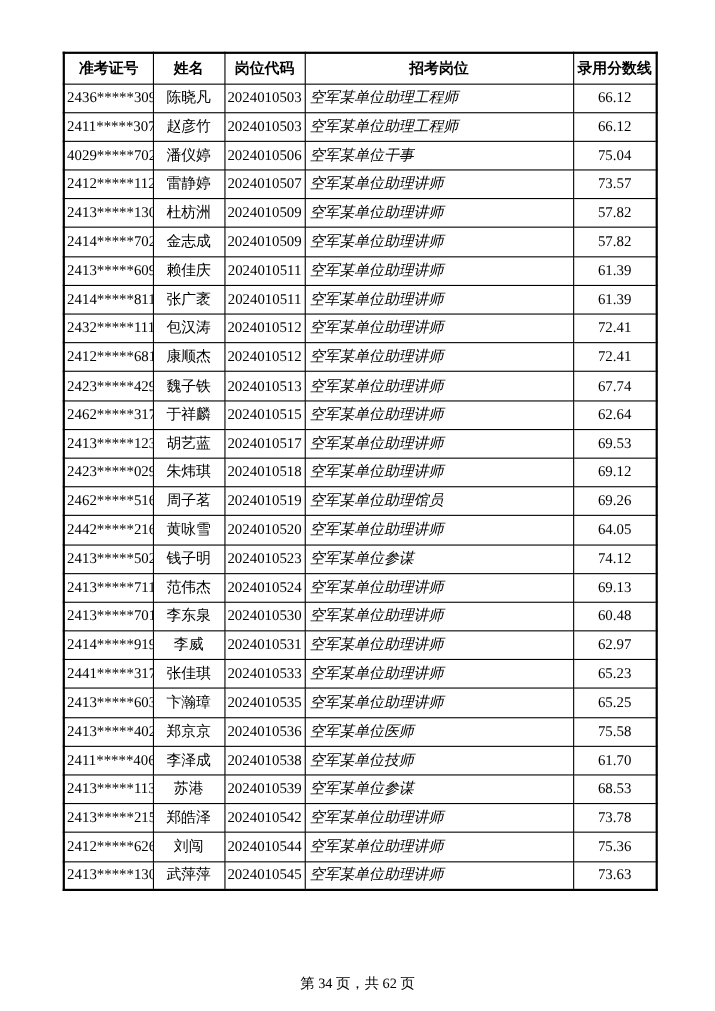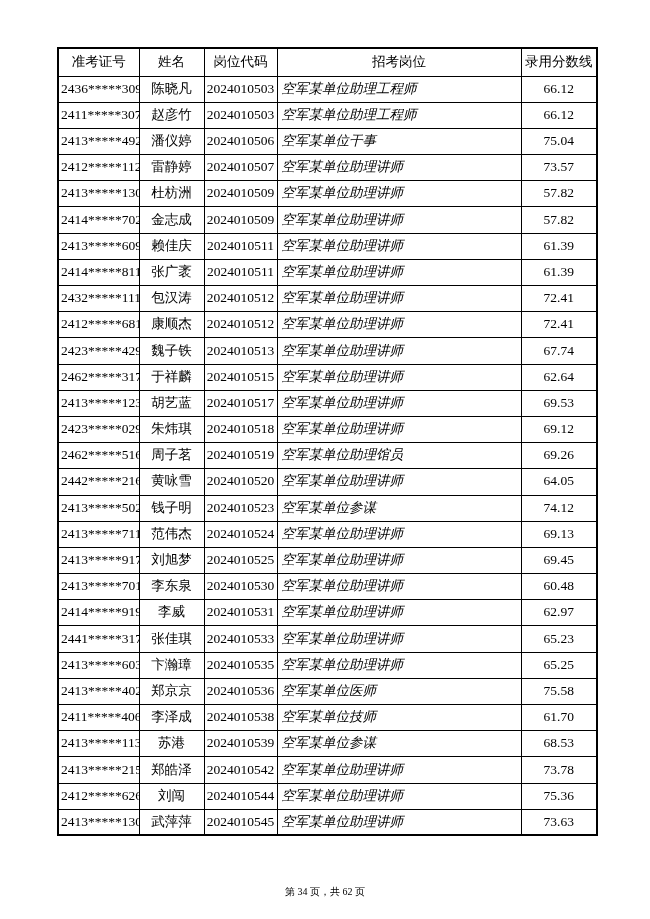--- a/index.html
+++ b/index.html
@@ -31,33 +31,33 @@
     font-size: 13.5px;
     line-height: 1.1;
     padding: 0 2px;
     overflow: hidden;
     white-space: nowrap;
     text-align: center;
     vertical-align: middle;
   }
   .score-table thead tr { height: 28px; }
   .score-table tbody tr { height: 26.2px; }
-  .score-table th { font-weight: normal; }
+  .score-table th { font-weight: bold; }
   .score-table td.c-position {
     text-align: left;
     padding-left: 4px;
     font-style: italic;
   }
   .footer {
     position: absolute;
     left: 0;
     top: 885px;
     width: 650px;
     text-align: center;
-    font-size: 10px;
+    font-size: 13px;
   }
 </style>
 </head>
 <body>
 
 <div class="page">
   <table class="score-table">
     <colgroup>
       <col style="width:81px">
       <col style="width:65px">
@@ -83,21 +83,21 @@
     <td class="c-score">66.12</td>
   </tr>
         <tr>
     <td class="c-ticket">2411*****307</td>
     <td class="c-name">赵彦竹</td>
     <td class="c-code">2024010503</td>
     <td class="c-position">空军某单位助理工程师</td>
     <td class="c-score">66.12</td>
   </tr>
         <tr>
-    <td class="c-ticket">2413*****492</td>
+    <td class="c-ticket">4029*****702</td>
     <td class="c-name">潘仪婷</td>
     <td class="c-code">2024010506</td>
     <td class="c-position">空军某单位干事</td>
     <td class="c-score">75.04</td>
   </tr>
         <tr>
     <td class="c-ticket">2412*****112</td>
     <td class="c-name">雷静婷</td>
     <td class="c-code">2024010507</td>
     <td class="c-position">空军某单位助理讲师</td>
@@ -193,27 +193,20 @@
     <td class="c-code">2024010523</td>
     <td class="c-position">空军某单位参谋</td>
     <td class="c-score">74.12</td>
   </tr>
         <tr>
     <td class="c-ticket">2413*****711</td>
     <td class="c-name">范伟杰</td>
     <td class="c-code">2024010524</td>
     <td class="c-position">空军某单位助理讲师</td>
     <td class="c-score">69.13</td>
-  </tr>
-        <tr>
-    <td class="c-ticket">2413*****917</td>
-    <td class="c-name">刘旭梦</td>
-    <td class="c-code">2024010525</td>
-    <td class="c-position">空军某单位助理讲师</td>
-    <td class="c-score">69.45</td>
   </tr>
         <tr>
     <td class="c-ticket">2413*****701</td>
     <td class="c-name">李东泉</td>
     <td class="c-code">2024010530</td>
     <td class="c-position">空军某单位助理讲师</td>
     <td class="c-score">60.48</td>
   </tr>
         <tr>
     <td class="c-ticket">2414*****919</td>

